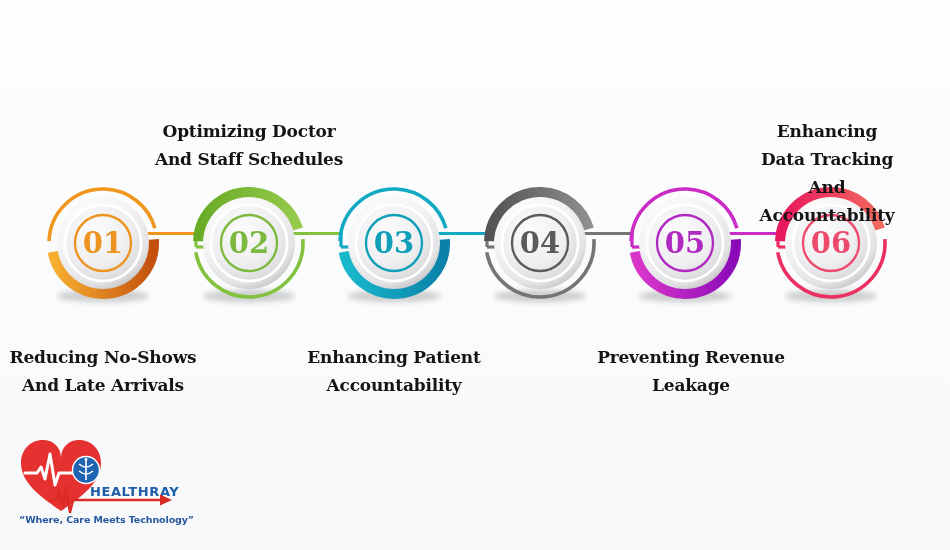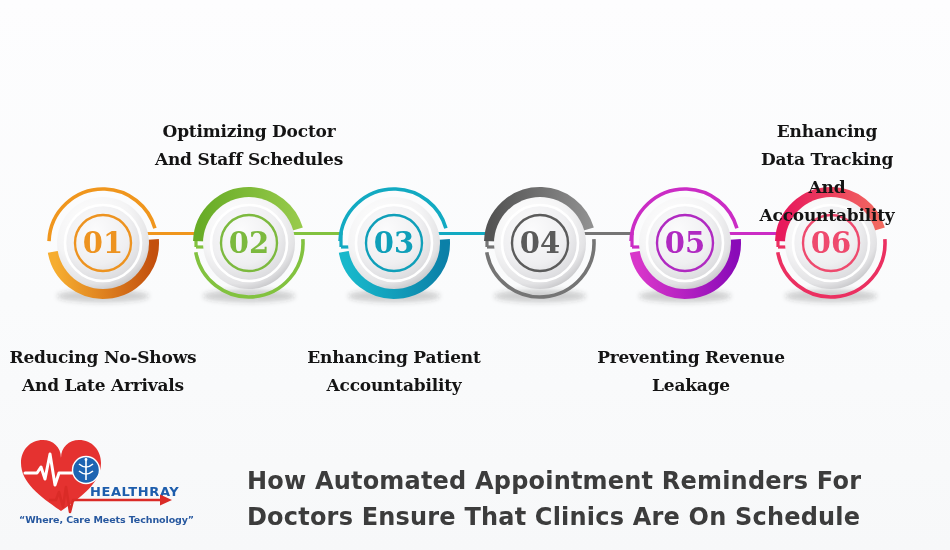--- a/index.html
+++ b/index.html
@@ -181,22 +181,20 @@
 And Late Arrivals</div>
   <div class="step-label above" style="left:249px">Optimizing Doctor
 And Staff Schedules</div>
   <div class="step-label below" style="left:394px">Enhancing Patient
 Accountability</div>
   <div class="step-label above" style="left:827px">Enhancing Data Tracking
 And Accountability</div>
   <div class="step-label below" style="left:691px">Preventing Revenue
 Leakage</div>
 
-  <div class="main-title">How Automated Appointment Reminders For
-Doctors Ensure That Clinics Are On Schedule</div>
 
   <svg class="logo" width="210" height="112" viewBox="0 0 210 112">
     <path d="M49,32 C49,21 41,14 31,14 C18,14 9,24 9,37 C9,57 29,71 49,85 C69,71 89,57 89,37 C89,24 80,14 67,14 C57,14 49,21 49,32 Z" fill="#e53230"></path>
     <polyline points="13,47 25,47 29,41 33,53 38,28 43,59 47,47 62,47" fill="none" stroke="#ffffff" stroke-width="3" stroke-linecap="round" stroke-linejoin="round"></polyline>
     <circle cx="74" cy="44" r="13.5" stroke="#ffffff" stroke-width="1.4" fill="#1e64b2"></circle>
     <g stroke="#ffffff" stroke-width="1.6" fill="none">
       <line x1="74" y1="34" x2="74" y2="54"></line>
       <path d="M67,38 Q74,44 81,38"></path>
       <path d="M67,45 Q74,51 81,45"></path>
       <circle cx="74" cy="33.5" r="1.4" fill="#ffffff" stroke="none"></circle>

